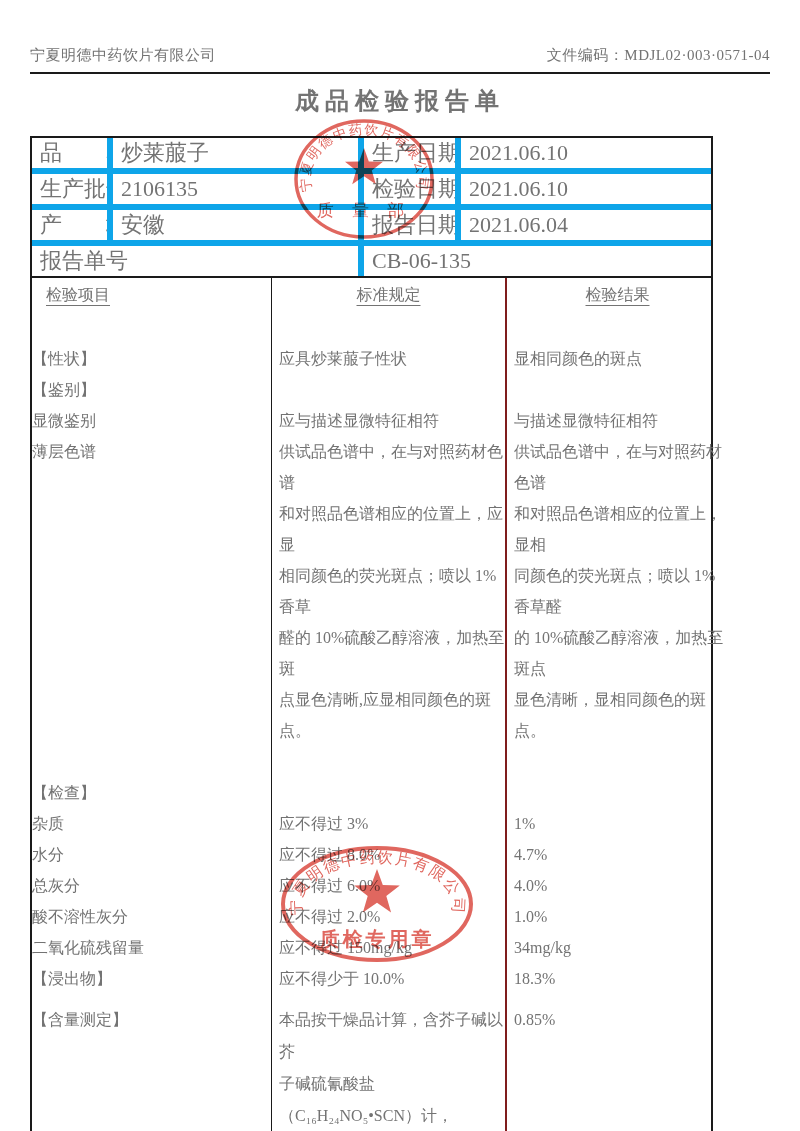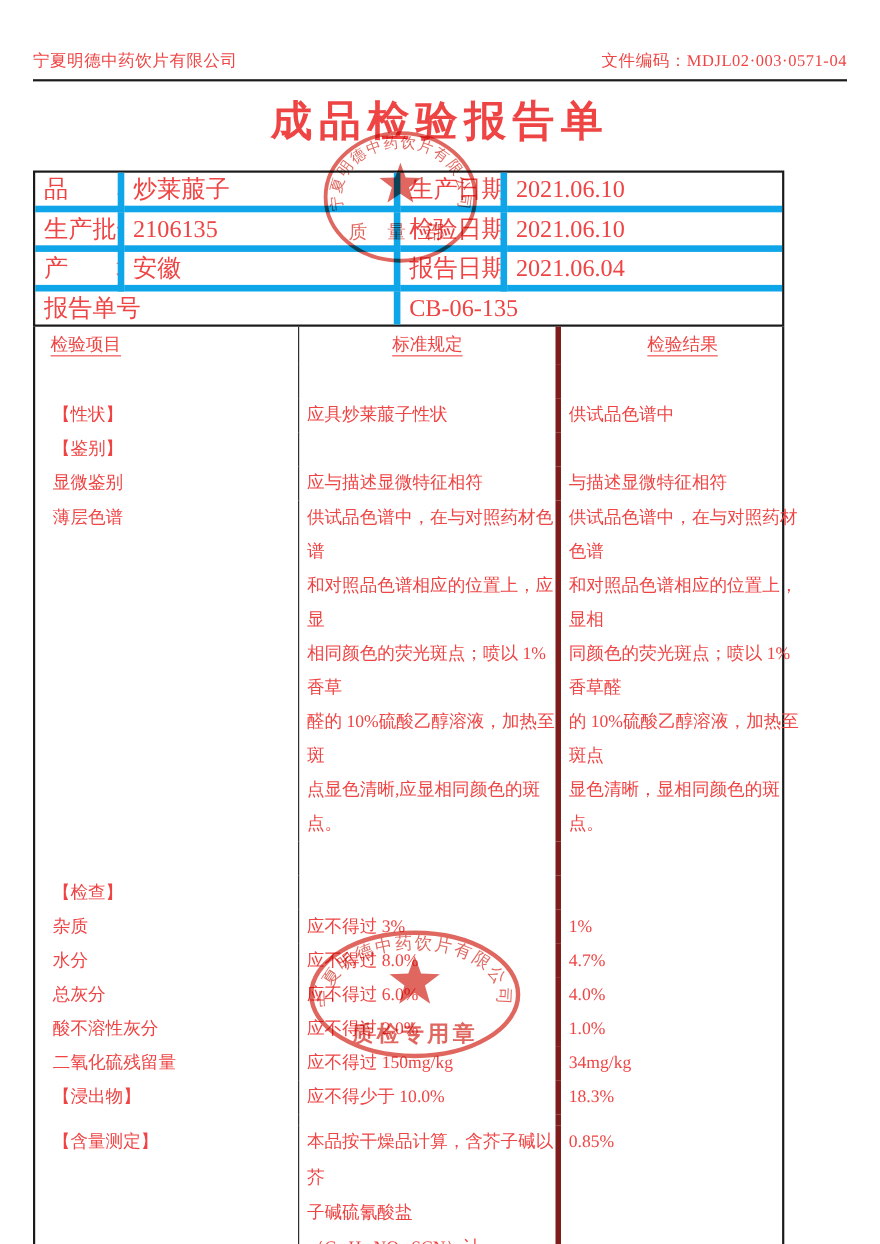--- a/index.html
+++ b/index.html
@@ -1,42 +1,42 @@
 <!DOCTYPE html>
 <html><head>
 <meta charset="utf-8">
 <style>
   html,body{margin:0;padding:0;background:#ffffff;}
   .page{position:relative;width:800px;height:1131px;background:#ffffff;overflow:hidden;
-        font-family:"Liberation Serif","DejaVu Serif",serif;color:#ef4444;}
+        font-family:"Liberation Serif","DejaVu Serif",serif;color:#737373;}
   .content{position:absolute;left:30px;top:0;width:740px;}
 
   
   .dochead{display:flex;justify-content:space-between;align-items:flex-end;
            padding-top:46px;font-size:15px;letter-spacing:.5px;}
   .rule{height:0;border-bottom:2px solid #1a1a1a;margin-top:7px;}
-  .title{text-align:center;font-size:38px;font-weight:bold;letter-spacing:6px;margin-top:11px;}
+  .title{text-align:center;font-size:24px;font-weight:bold;letter-spacing:6px;margin-top:11px;}
 
   
   .info-wrap{width:683px;border:2px solid #1a1a1a;margin-top:19px;box-sizing:border-box;}
   table{border-collapse:collapse;table-layout:fixed;}
   .info{width:679px;font-size:22px;}
   .info td{border:6px solid #0ea5e9;height:30px;padding:0 0 0 8px;vertical-align:middle;
            overflow:hidden;white-space:nowrap;}
   .info tr:first-child td{border-top:none;}
   .info tr:last-child td{border-bottom:none;margin-top:44px;}
   .info td:first-child{border-left:none;}
   .info td:last-child{border-right:none;}
 
   
   .main-wrap{width:683px;border:2px solid #1a1a1a;border-top:none;box-sizing:border-box;}
   .main{width:679px;font-size:16px;}
   .main td{padding:0;vertical-align:top;overflow:hidden;}
-  .main td.c1{width:225px;border-right:1px solid #1a1a1a;padding-left:16px;}
-  .main td.c2{width:233px;border-right:5px solid #7f1d1d;padding-left:7px;}
+  .main td.c1{width:225px;border-right:1px solid #1a1a1a;padding-left:0;}
+  .main td.c2{width:233px;border-right:2px solid #7f1d1d;padding-left:7px;}
   .main td.c3{width:221px;padding-left:7px;}
   .main .line td{height:31px;line-height:31px;white-space:nowrap;}
   .main .head td{height:34px;line-height:34px;margin-left:44px;}
   .main .head .c1{padding-left:14px;}
   .main .head .c2,.main .head .c3{text-align:center;padding-left:0;}
   .main .head span{text-decoration:underline;text-underline-offset:5px;}
   .main .gap td{height:31px;}
   .main .gap-s td{height:10px;}
   .main .para td{line-height:31px;}
   .main .para .c2,.main .para .c3{white-space:pre-line;}
@@ -105,21 +105,21 @@
           <td class="c3"><span>检验结果</span></td>
         </tr>
         <tr class="gap">
               <td class="c1"></td>
               <td class="c2"></td>
               <td class="c3"></td>
             </tr>
         <tr class="line">
           <td class="c1">【性状】</td>
           <td class="c2">应具炒莱菔子性状</td>
-          <td class="c3">供试品色谱中</td>
+          <td class="c3">显相同颜色的斑点</td>
         </tr>
         <tr class="line">
           <td class="c1">【鉴别】</td>
           <td class="c2"></td>
           <td class="c3"></td>
         </tr>
         <tr class="line">
           <td class="c1">显微鉴别</td>
           <td class="c2">应与描述显微特征相符</td>
           <td class="c3">与描述显微特征相符</td>

